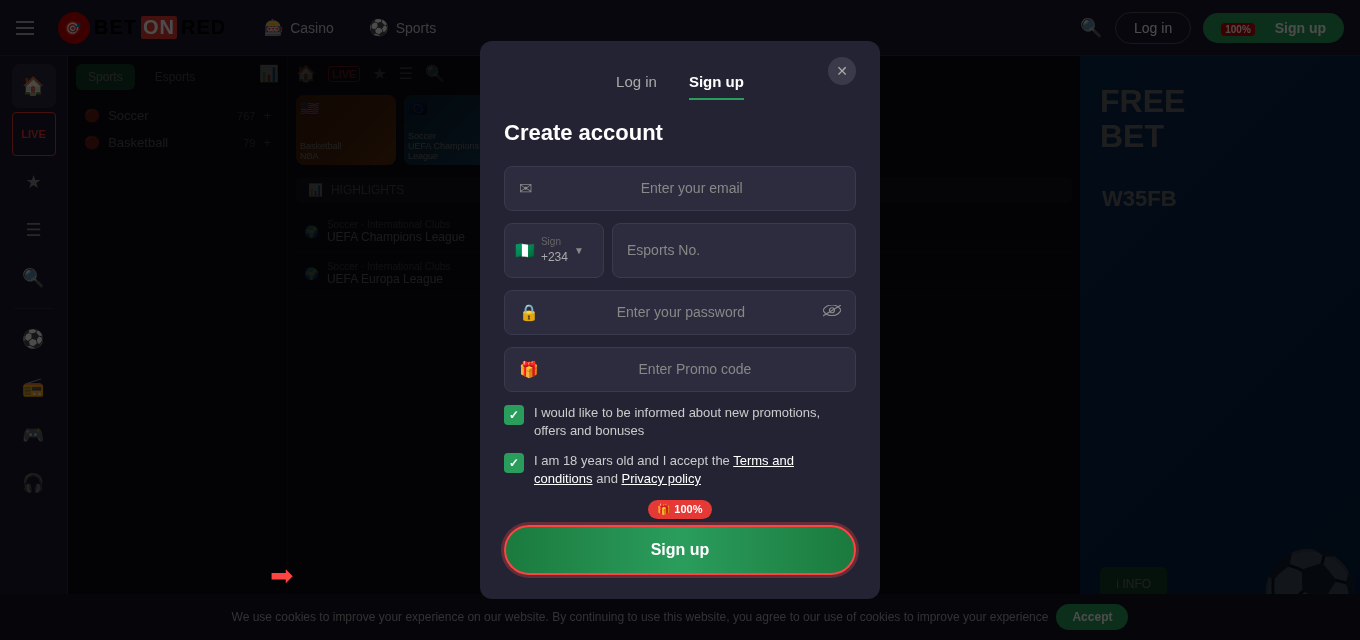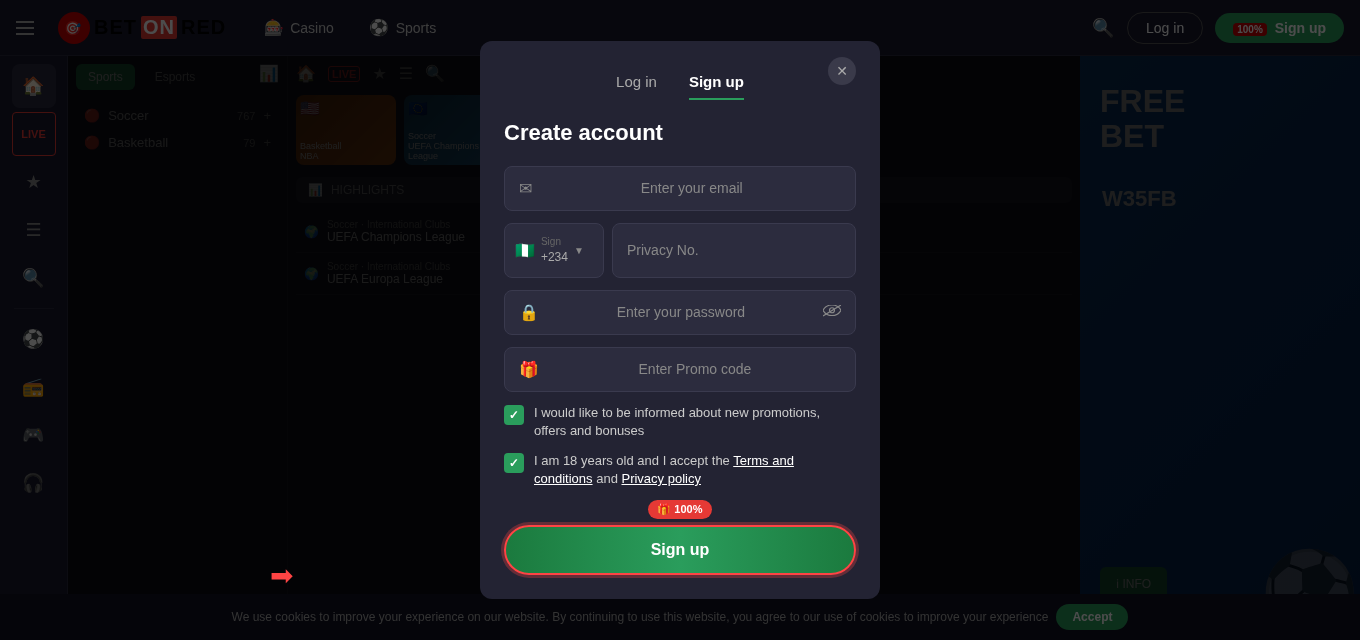--- a/index.html
+++ b/index.html
@@ -335,21 +335,21 @@
       <div class="nav-item">
         <span class="nav-item-icon">⚽</span>
         <span>Sports</span>
       </div>
     </div>
 
     <div class="nav-right">
       <span class="search-icon-btn">🔍</span>
       <button class="login-btn">Log in</button>
       <button class="signup-btn">
-        <span style="background:#c00;padding:1px 4px;border-radius:4px;font-size:10px;margin-right:4px;">100%</span>
+        <span style="background:#c00;padding:1px 4px;border-radius:4px;font-size:10px;margin-right:16px;">100%</span>
         <span>Sign up</span>
       </button>
     </div>
   </nav>
 
   <aside class="left-sidebar">
     <div class="sidebar-icon special active">🏠</div>
     <div class="sidebar-icon" style="font-size:11px;font-weight:700;color:#e53935;border:1px solid #e53935;border-radius:4px;padding:2px 4px;">LIVE</div>
     <div class="sidebar-icon">★</div>
     <div class="sidebar-icon">☰</div>
@@ -460,21 +460,21 @@
       <div class="phone-row">
         <div class="country-code">
           <span class="country-flag">🇳🇬</span>
           <div>
             <span class="code-label">Sign</span>
             <span class="country-code-text">+234</span>
           </div>
           <span class="dropdown-arrow">▼</span>
         </div>
         <div class="phone-input">
-          <span>Privacy No.</span>
+          <span>Esports No.</span>
         </div>
       </div>
 
       
       <div class="form-field">
         <span class="field-icon">🔒</span>
         <input type="password" placeholder="Enter your password" style="">
         <span class="field-action">
           <svg width="18" height="12" viewBox="0 0 18 12" fill="none">
             <path d="M9 0C5 0 1.73 2.11 0 5.25 1.73 8.39 5 10.5 9 10.5c4 0 7.27-2.11 9-5.25C16.27 2.11 13 0 9 0z" stroke="#888" stroke-width="1.2" fill="none"></path>

